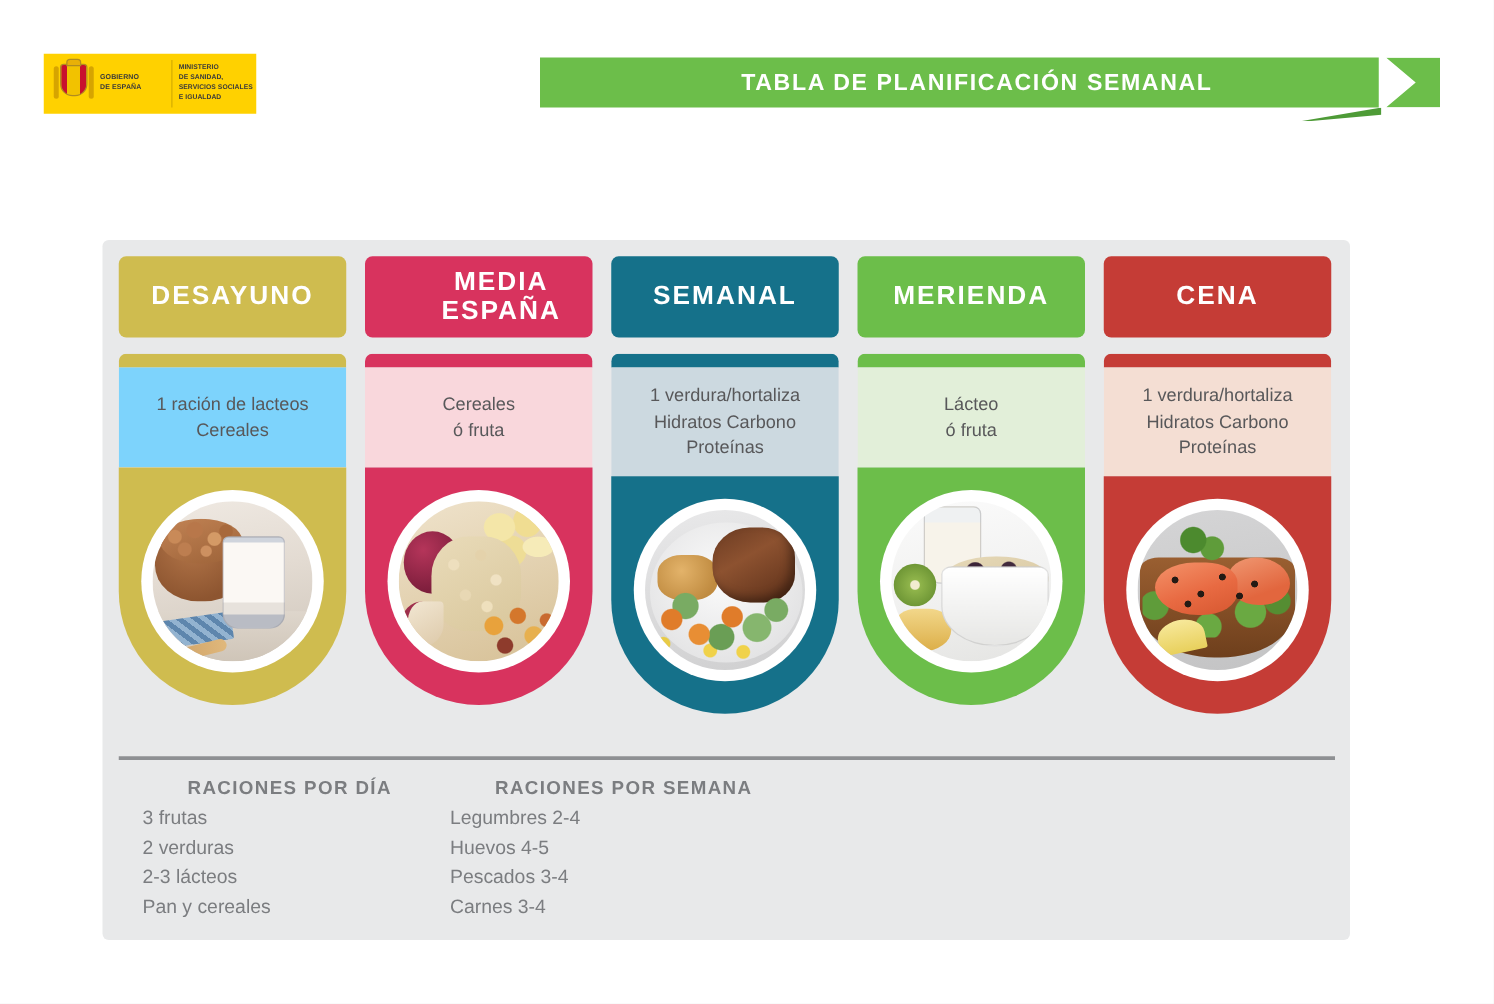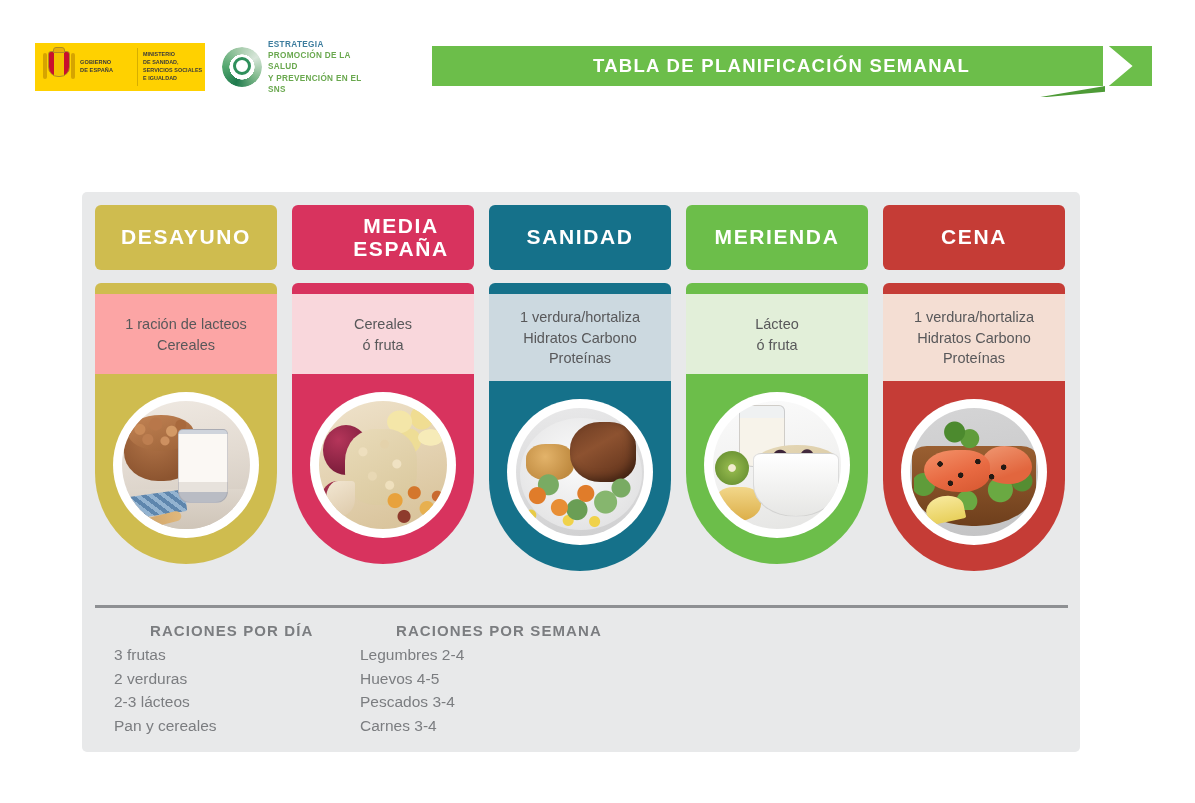--- a/index.html
+++ b/index.html
@@ -338,51 +338,40 @@
       <div>DE ESPAÑA</div>
     </div>
     <div id="gob-div"></div>
     <div id="gob-txt2">
       <div>MINISTERIO</div>
       <div>DE SANIDAD, SERVICIOS SOCIALES</div>
       <div>E IGUALDAD</div>
     </div>
   </div>
 
-  <div id="estr-logo">
-    <div id="estr-mark">
-      <div class="ring-o"></div>
-      <div class="ring-i"></div>
-    </div>
-    <div id="estr-txt">
-      <div class="l1">ESTRATEGIA</div>
-      <div class="l2">PROMOCIÓN DE LA SALUD</div>
-      <div class="l3">Y PREVENCIÓN EN EL SNS</div>
-    </div>
-  </div>
 
   <div id="ribbon-wrap">
     <div id="ribbon-fold"></div>
     <div id="ribbon-main"></div>
     <div id="ribbon-tail"></div>
     <div id="ribbon-title">TABLA DE PLANIFICACIÓN SEMANAL</div>
   </div>
 
 </div>
 
 <div id="panel">
   <div id="cols">
 
     <div class="col c0">
       <div class="col-head one-line" style="background:#cfbc4f">
         <span>DESAYUNO</span>
       </div>
       <div class="col-desc">
         <div class="desc-strip" style="background:#cfbc4f"></div>
-        <div class="desc-body" style="background:#fca5a5">
+        <div class="desc-body" style="background:#7dd3fc">
           <span>1 ración de lacteos</span>
           <span>Cereales</span>
         </div>
       </div>
       <div class="photo-block" style="background:#cfbc4f">
         <div class="photo-ring">
           <div class="photo">
             <div class="ph ph-cereal-milk">
               <div class="table"></div>
               <div class="napkin"></div>
@@ -420,21 +409,21 @@
               <div class="dried"></div>
               <div class="slice"></div>
             </div>
           </div>
         </div>
       </div>
     </div>
 
     <div class="col c2">
       <div class="col-head one-line" style="background:#15718a">
-        <span>SANIDAD</span>
+        <span>SEMANAL</span>
       </div>
       <div class="col-desc">
         <div class="desc-strip" style="background:#15718a"></div>
         <div class="desc-body" style="background:#ccd9e0">
           <span>1 verdura/hortaliza</span>
           <span>Hidratos Carbono</span>
           <span>Proteínas</span>
         </div>
       </div>
       <div class="photo-block" style="background:#15718a">

